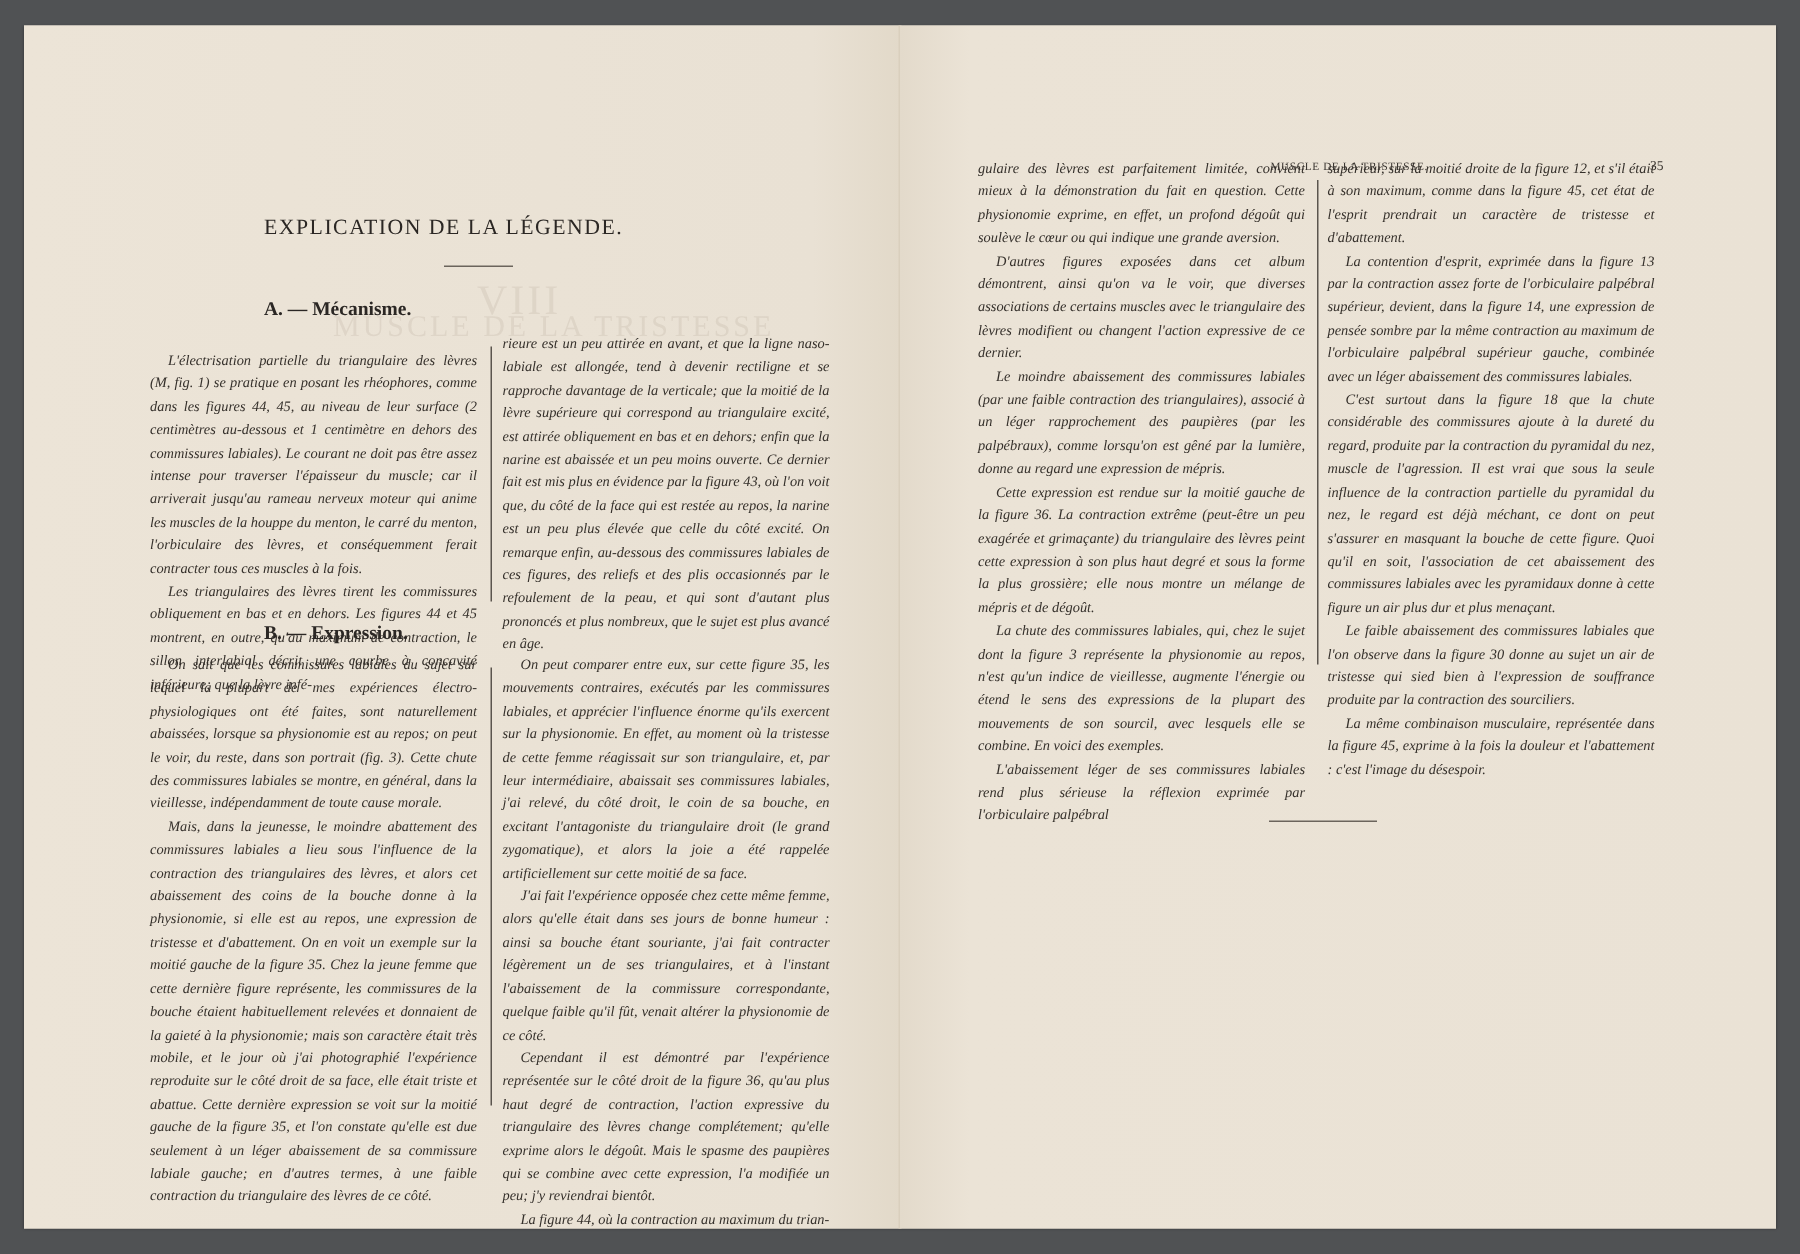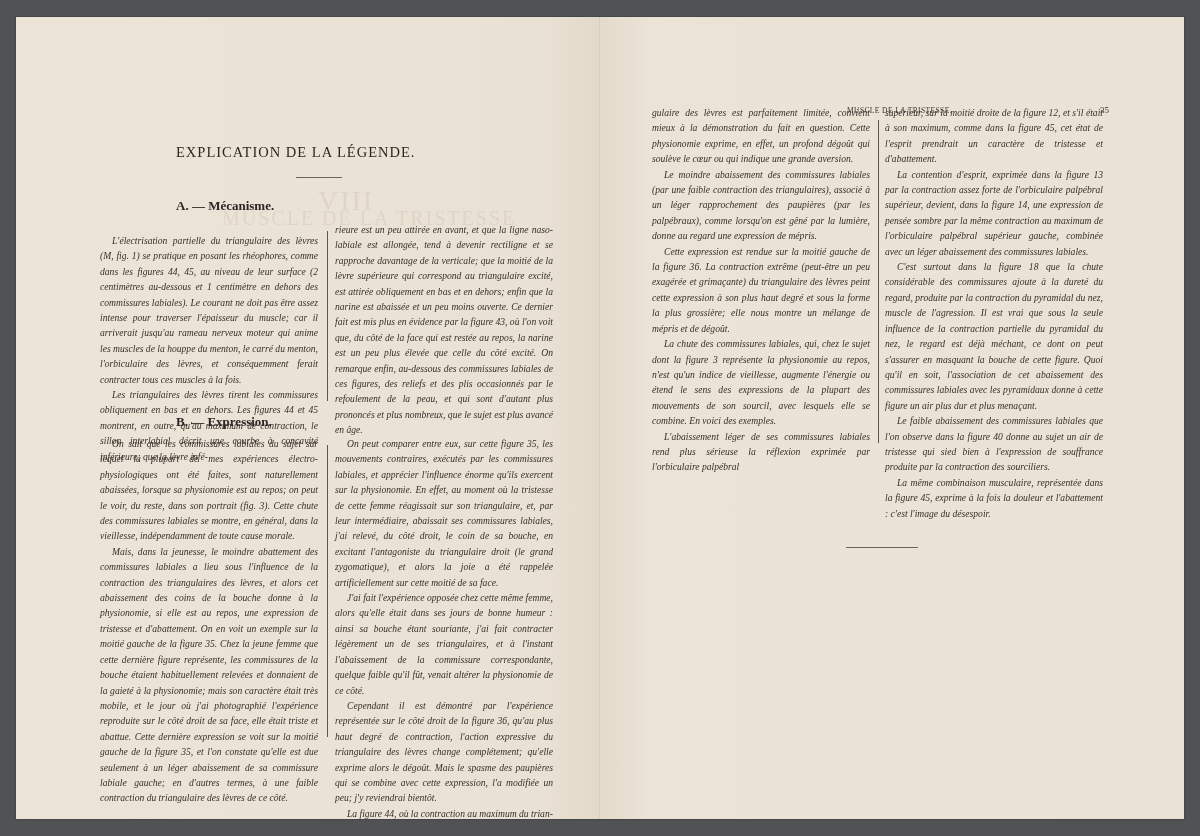--- a/index.html
+++ b/index.html
@@ -62,29 +62,30 @@
   </div>
 
   <div class="spine"></div>
 
   <div class="page right">
     <div class="runhead" style="left:247px;text-align:right;">MUSCLE DE LA TRISTESSE.</div>
     <div class="pagenum" style="left:500px;">35</div>
 
     <div class="text" style="left:52px;top:88px;width:218px;">
       <p class="cont">gulaire des lèvres est parfaitement limitée, convient mieux à la démonstration du fait en question. Cette physionomie exprime, en effet, un profond dégoût qui soulève le cœur ou qui indique une grande aversion.</p>
+      <p>D'autres figures exposées dans cet album démontrent, ainsi qu'on va le voir, que diverses associations de certains muscles avec le triangulaire des lèvres modifient ou changent l'action expressive de ce dernier.</p>
       <p>Le moindre abaissement des commissures labiales (par une faible contraction des triangulaires), associé à un léger rapprochement des paupières (par les palpébraux), comme lorsqu'on est gêné par la lumière, donne au regard une expression de mépris.</p>
       <p>Cette expression est rendue sur la moitié gauche de la figure 36. La contraction extrême (peut-être un peu exagérée et grimaçante) du triangulaire des lèvres peint cette expression à son plus haut degré et sous la forme la plus grossière; elle nous montre un mélange de mépris et de dégoût.</p>
       <p>La chute des commissures labiales, qui, chez le sujet dont la figure 3 représente la physionomie au repos, n'est qu'un indice de vieillesse, augmente l'énergie ou étend le sens des expressions de la plupart des mouvements de son sourcil, avec lesquels elle se combine. En voici des exemples.</p>
       <p>L'abaissement léger de ses commissures labiales rend plus sérieuse la réflexion exprimée par l'orbiculaire palpébral</p>
     </div>
     <div class="colsep" style="left:278px;top:103px;height:323px;"></div>
     <div class="text" style="left:285px;top:88px;width:218px;">
       <p class="cont">supérieur, sur la moitié droite de la figure 12, et s'il était à son maximum, comme dans la figure 45, cet état de l'esprit prendrait un caractère de tristesse et d'abattement.</p>
       <p>La contention d'esprit, exprimée dans la figure 13 par la contraction assez forte de l'orbiculaire palpébral supérieur, devient, dans la figure 14, une expression de pensée sombre par la même contraction au maximum de l'orbiculaire palpébral supérieur gauche, combinée avec un léger abaissement des commissures labiales.</p>
       <p>C'est surtout dans la figure 18 que la chute considérable des commissures ajoute à la dureté du regard, produite par la contraction du pyramidal du nez, muscle de l'agression. Il est vrai que sous la seule influence de la contraction partielle du pyramidal du nez, le regard est déjà méchant, ce dont on peut s'assurer en masquant la bouche de cette figure. Quoi qu'il en soit, l'association de cet abaissement des commissures labiales avec les pyramidaux donne à cette figure un air plus dur et plus menaçant.</p>
-      <p>Le faible abaissement des commissures labiales que l'on observe dans la figure 40 donne au sujet un air de tristesse qui sied bien à l'expression de souffrance produite par la contraction des sourciliers.</p>
+      <p>Le faible abaissement des commissures labiales que l'on observe dans la figure 30 donne au sujet un air de tristesse qui sied bien à l'expression de souffrance produite par la contraction des sourciliers.</p>
       <p>La même combinaison musculaire, représentée dans la figure 45, exprime à la fois la douleur et l'abattement : c'est l'image du désespoir.</p>
     </div>
 
     <div class="rule" style="left:246px;top:530px;width:72px;"></div>
   </div>
 </div>
 
 </body></html>

